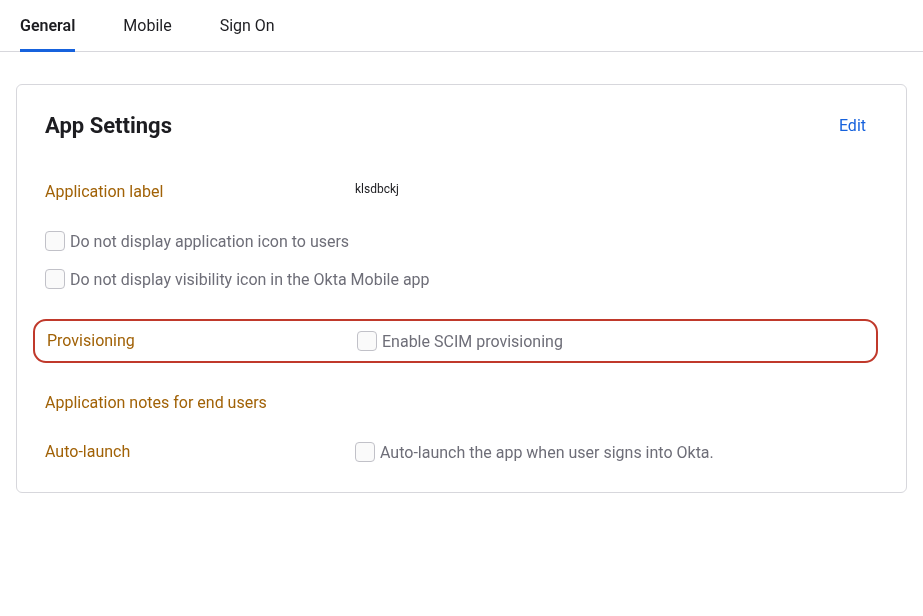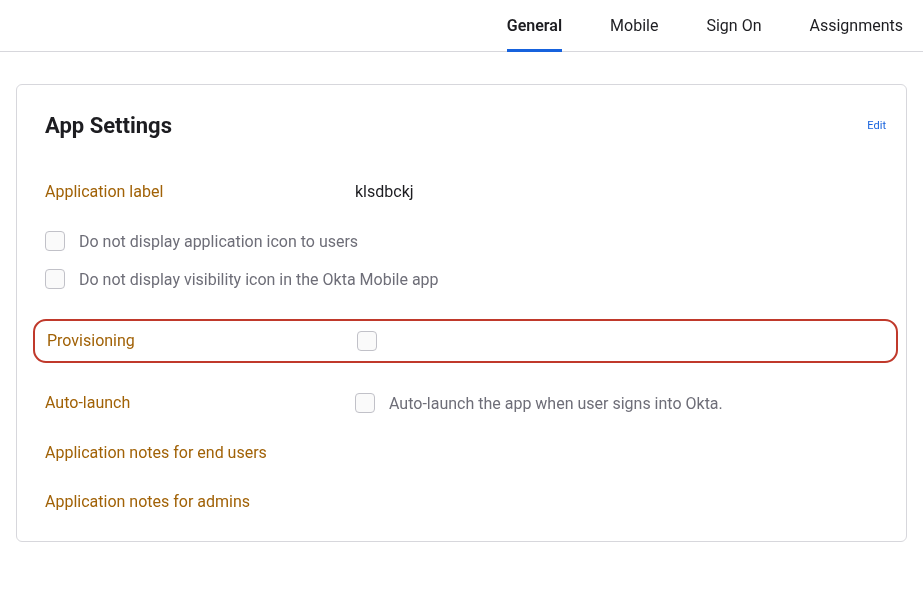--- a/index.html
+++ b/index.html
@@ -8,82 +8,81 @@
     font-family: -apple-system, BlinkMacSystemFont, "Segoe UI", Roboto, "Helvetica Neue", Arial, sans-serif;
     background: #fff;
     color: #1d1d21;
     width: 923px;
   }
   .tabs {
     display: flex;
     gap: 48px;
     padding: 0 20px;
     border-bottom: 1px solid #d7d7dc;
-    justify-content: flex-end;
   }
   .tab {
     padding: 16px 0 14px 0;
     font-size: 16px;
     color: #1d1d21;
     cursor: pointer;
     border-bottom: 3px solid transparent;
     margin-bottom: -1px;
   }
   .tab.active {
     font-weight: 600;
     border-bottom-color: #1662dd;
   }
   .card {
     margin: 32px 16px 12px 16px;
     border: 1px solid #d7d7dc;
     border-radius: 6px;
-    padding: 28px 20px 24px 28px;
+    padding: 28px 40px 24px 28px;
   }
   .card-header {
     display: flex;
     justify-content: space-between;
     align-items: center;
     margin-bottom: 44px;
   }
   .card-title {
     font-size: 22px;
     font-weight: 700;
     color: #1d1d21;
   }
   .edit-link {
     color: #1662dd;
-    font-size: 11px;
+    font-size: 16px;
     cursor: pointer;
   }
   .row {
     display: flex;
     align-items: flex-start;
     margin-bottom: 30px;
   }
   .row:last-child { margin-bottom: 6px; }
   .row-label {
     width: 310px;
     flex-shrink: 0;
     font-size: 16px;
     color: #a16207;
   }
   .row-value {
-    font-size: 16px;
+    font-size: 12px;
     color: #1d1d21;
   }
   .row-options {
     flex: 1;
     display: flex;
     flex-direction: column;
     gap: 18px;
   }
   .option {
     display: flex;
     align-items: center;
-    gap: 14px;
+    gap: 5px;
   }
   .checkbox {
     width: 20px;
     height: 20px;
     border: 1px solid #c1c1c8;
     border-radius: 4px;
     background: #fafafa;
     flex-shrink: 0;
   }
   .option-label {
@@ -98,21 +97,20 @@
   }
   .highlight-wrap .row { margin-bottom: 0; }
 </style>
 </head>
 <body>
 
 <div class="tabs">
   <div class="tab active">General</div>
   <div class="tab">Mobile</div>
   <div class="tab">Sign On</div>
-  <div class="tab">Assignments</div>
 </div>
 
 <div class="card">
   <div class="card-header">
     <div class="card-title">App Settings</div>
     <div class="edit-link">Edit</div>
   </div>
 
   <div class="row">
     <div class="row-label">Application label</div>
@@ -131,35 +129,33 @@
       </div>
     </div>
   </div>
 
   <div class="highlight-wrap">
     <div class="row">
       <div class="row-label">Provisioning</div>
       <div class="row-options">
         <div class="option">
           <div class="checkbox"></div>
+          <div class="option-label">Enable SCIM provisioning</div>
         </div>
       </div>
     </div>
+  </div>
+
+  <div class="row">
+    <div class="row-label">Application notes for end users</div>
   </div>
 
   <div class="row">
     <div class="row-label">Auto-launch</div>
     <div class="row-options">
       <div class="option">
         <div class="checkbox"></div>
         <div class="option-label">Auto-launch the app when user signs into Okta.</div>
       </div>
     </div>
   </div>
 
-  <div class="row">
-    <div class="row-label">Application notes for end users</div>
-  </div>
-
-  <div class="row">
-    <div class="row-label">Application notes for admins</div>
-  </div>
 </div>
 
 </body></html>

